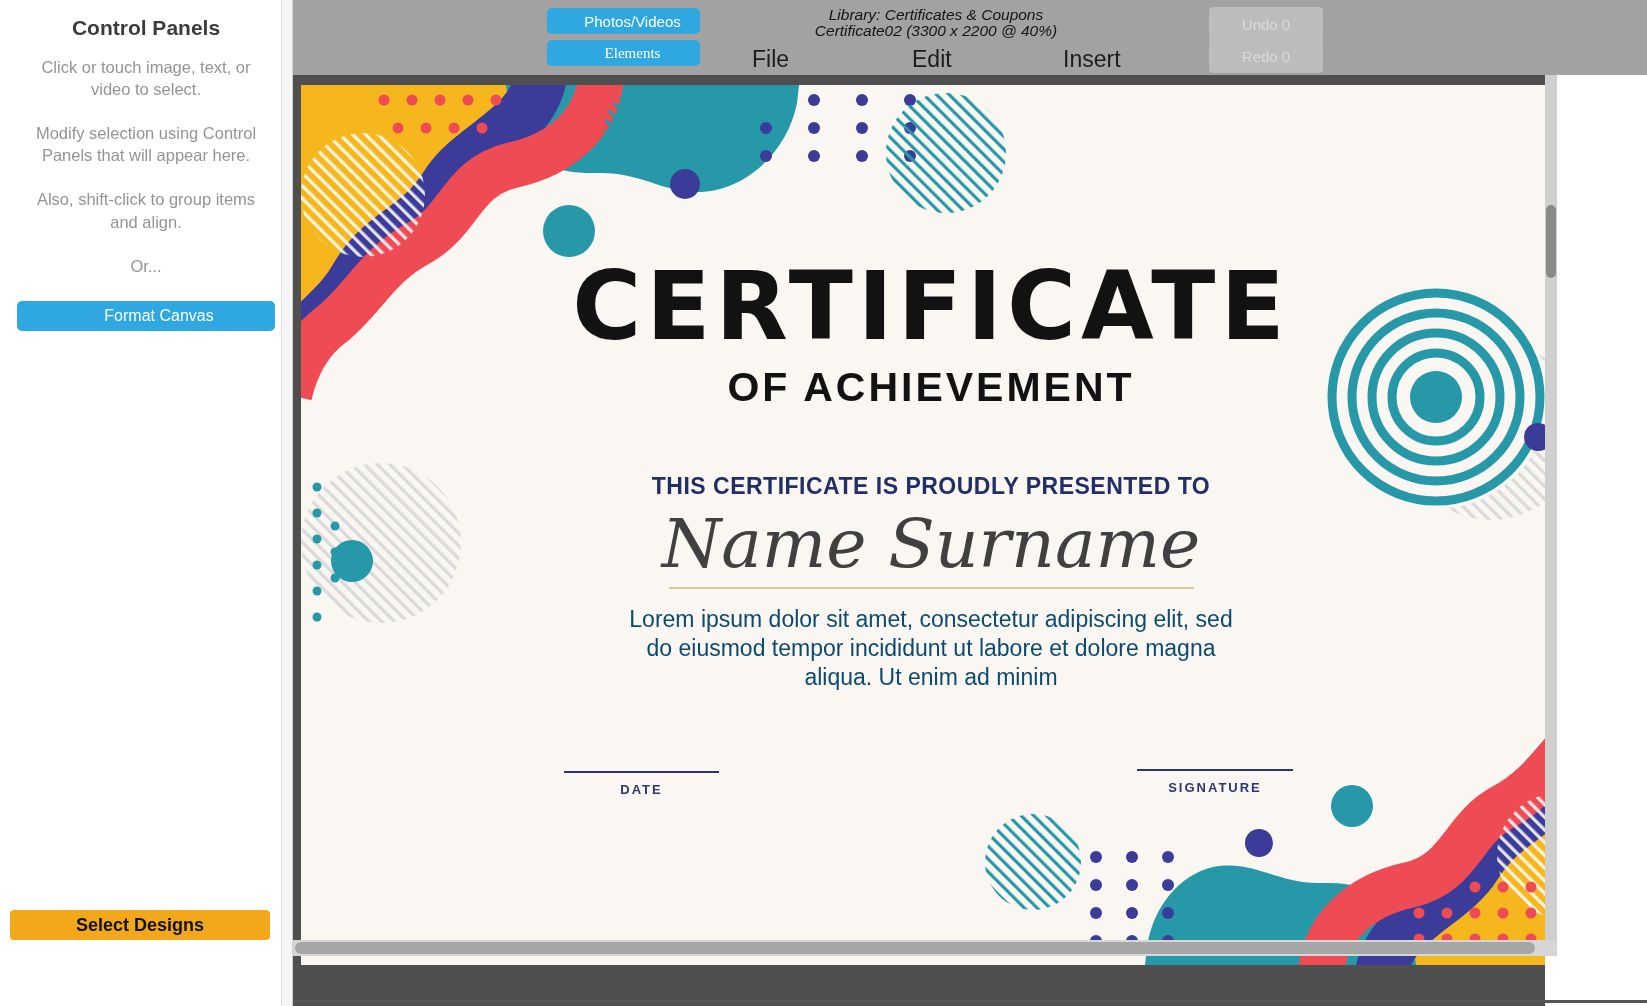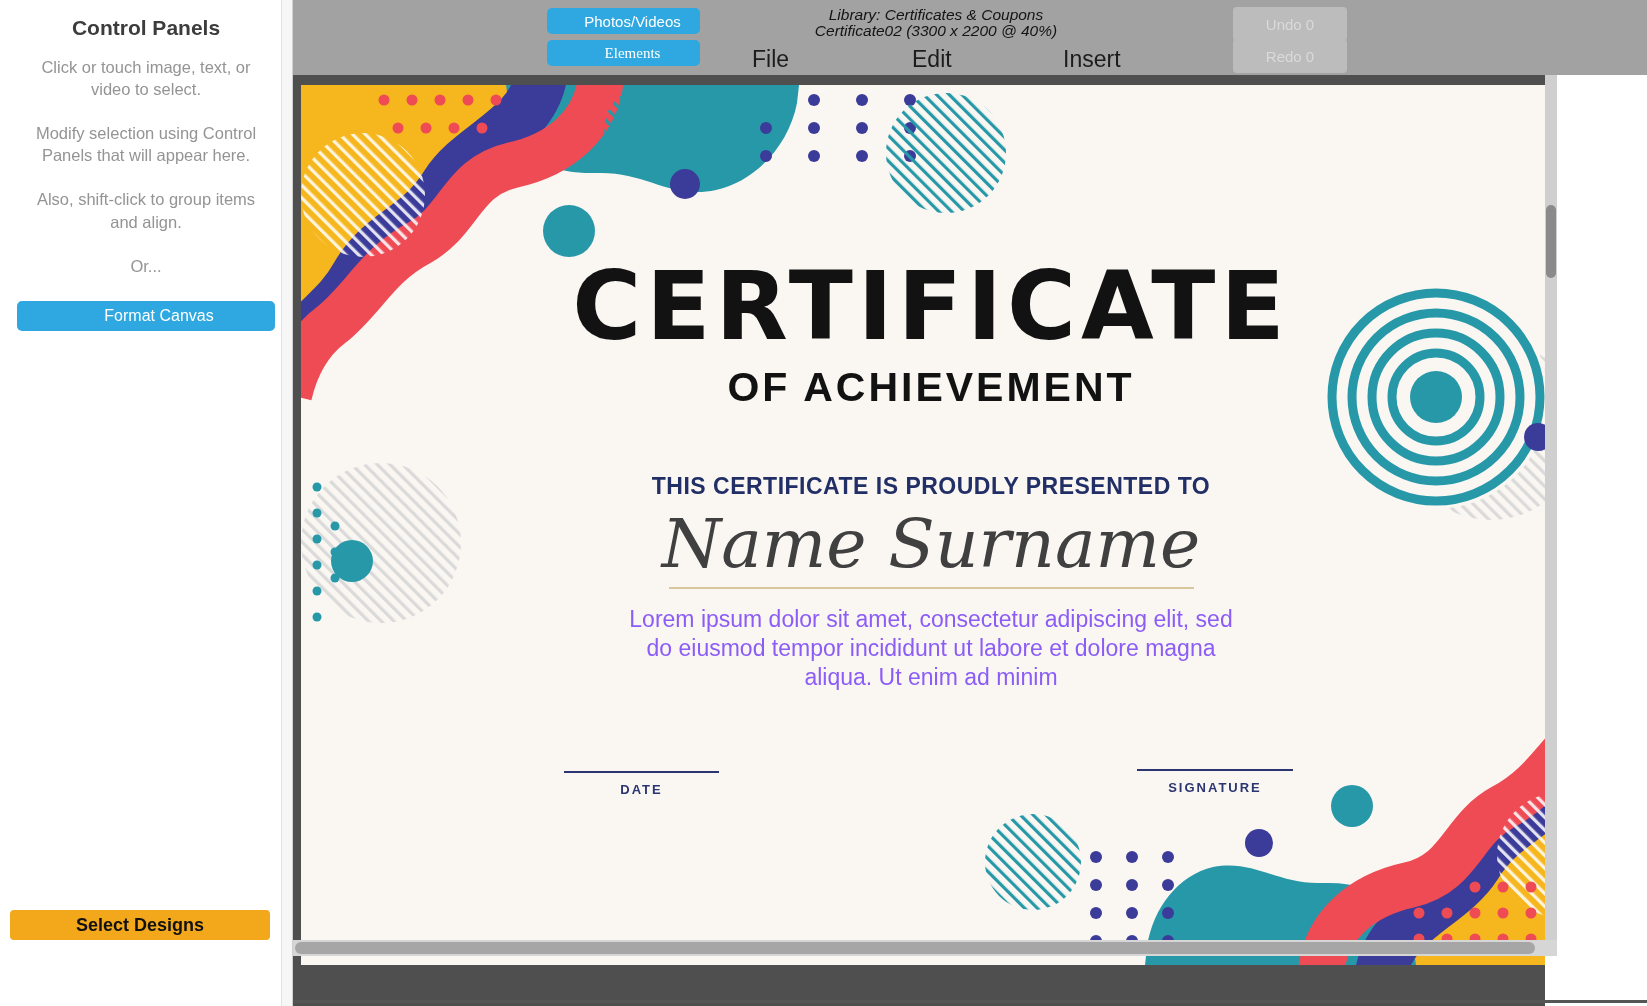--- a/index.html
+++ b/index.html
@@ -29,21 +29,21 @@
   .toolbar { position:relative; height:75px; background:#a2a2a2; flex:none; }
   .tb-btn { position:absolute; left:254px; width:153px; height:26px; background:#2fa7e0;
             color:#fff; border:none; border-radius:5px; font-size:15px; cursor:pointer;
             font-family:"Liberation Sans",sans-serif;padding-left:18px; }
   .tb-btn.photos { top:8px; } .tb-btn.elements { top:40px;font-family:Liberation Serif, serif; }
   .tb-library { position:absolute; top:7px; left:0; width:100%; text-align:center;
                 transform:translateX(-34px); font-style:italic; font-size:15.5px;
                 color:#141414; line-height:1.05; }
   .menu-item { position:absolute; top:46px; font-size:23px; color:#1c1c1c; cursor:pointer; }
   .menu-file { left:459px; } .menu-edit { left:619px; } .menu-insert { left:770px; }
-  .tb-undo, .tb-redo { position:absolute; right:300px; width:114px; height:34px;
+  .tb-undo, .tb-redo { position:absolute; right:324px; width:114px; height:34px;
             background:#bcbcbc; color:#dadada; border:none; border-radius:4px;
             font-size:15px; font-family:"Liberation Sans",sans-serif; }
   .tb-undo { top:7px; } .tb-redo { top:39px; }
 
   
   .content { display:flex; flex:1; background:#fff; }
   .canvas-col { width:1264px; flex:none; }
   .canvas-area { position:relative; width:1264px; height:865px; background:#4f4f4f; }
   .canvas-viewport { position:absolute; left:0; top:0; width:1252px; height:994px;
                      overflow:hidden; background:#4f4f4f; }
@@ -63,21 +63,21 @@
   .cert-art { position:absolute; left:0; top:0; }
   .cert-text { position:absolute; left:0; top:0; width:1260px; text-align:center; }
   .cert-title { margin-top:170px; font-size:94px; font-weight:bold; letter-spacing:5px;
                 color:#121212; font-family:"DejaVu Sans",sans-serif; line-height:1.1; }
   .cert-sub { margin-top:6px; font-size:41px; font-weight:bold; letter-spacing:3px; color:#121212; }
   .cert-presented { margin-top:62px; font-size:23px; font-weight:bold; color:#222f66;
                     letter-spacing:0.5px; }
   .cert-name { margin-top:4px; font-size:68px; font-style:italic;
                font-family:"DejaVu Serif",serif; color:#404040; }
   .cert-rule { width:525px; height:2px; background:#d8c79c; margin:4px auto 0; }
-  .cert-body { width:630px; margin:16px auto 0; font-size:23px; line-height:1.26; color:#8b5cf6; }
+  .cert-body { width:630px; margin:16px auto 0; font-size:23px; line-height:1.26; color:#0c4a6e; }
   .sig { position:absolute; text-align:center; }
   .sig-date { left:263px; top:686px; width:155px; }
   .sig-signature { left:836px; top:684px; width:156px; }
   .sig-line { border-top:2px solid #2a3572; width:100%; }
   .sig-label { margin-top:9px; font-size:13px; font-weight:bold; letter-spacing:2px; color:#2a3572; }
 </style>
 </head>
 <body>
 
 <div class="app">

